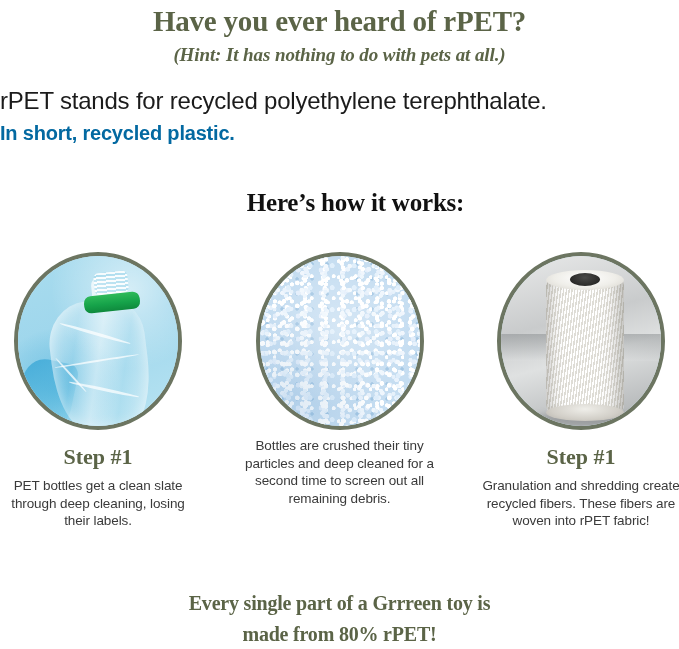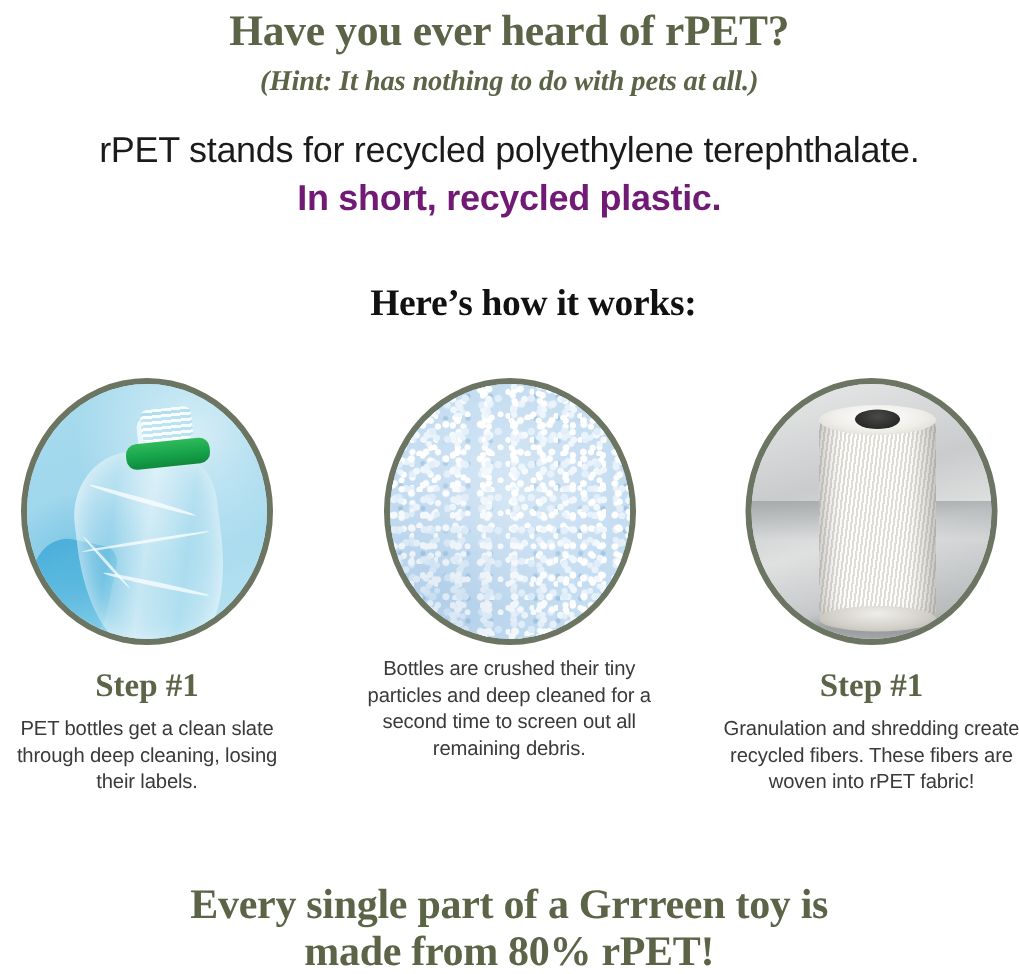--- a/index.html
+++ b/index.html
@@ -48,37 +48,37 @@
     letter-spacing: -0.1px;
     color: #5b6447;
     font-style: italic;
   }
 
   .lede {
     position: absolute;
     top: 85px;
     left: 0;
     width: 679px;
-    text-align: center;
+    text-align: left;
   }
   .lede-line1 {
     font-family: "Liberation Sans", sans-serif;
     font-weight: 300;
     font-size: 24px;
     line-height: 32px;
     letter-spacing: -0.2px;
     color: #1b1b1b;
   }
   .lede-line2 {
     font-family: "Liberation Sans", sans-serif;
     font-weight: bold;
-    font-size: 24px;
+    font-size: 20px;
     line-height: 32px;
     letter-spacing: -0.2px;
-    color: #701a75;
+    color: #0369a1;
   }
 
   .works-title {
     position: absolute;
     top: 188px;
     left: 16px;
     width: 679px;
     text-align: center;
     font-family: "Liberation Serif", serif;
     font-weight: bold;
@@ -321,21 +321,21 @@
 
   
   .footer {
     position: absolute;
     top: 588px;
     left: 0;
     width: 679px;
     text-align: center;
     font-family: "Liberation Serif", serif;
     font-weight: bold;
-    font-size: 28px;
+    font-size: 20px;
     line-height: 31px;
     letter-spacing: -0.2px;
     color: #5b6447;
   }
 </style>
 </head>
 <body>
 
 <div class="page">
 

